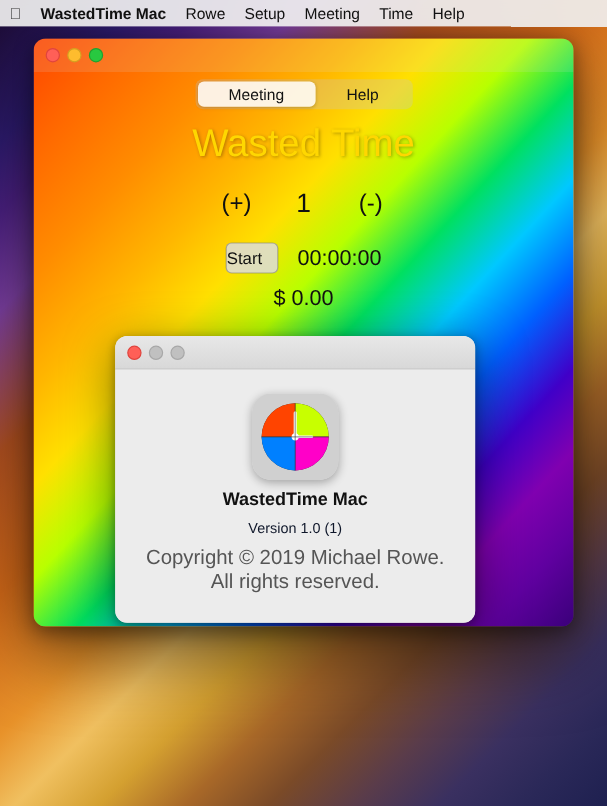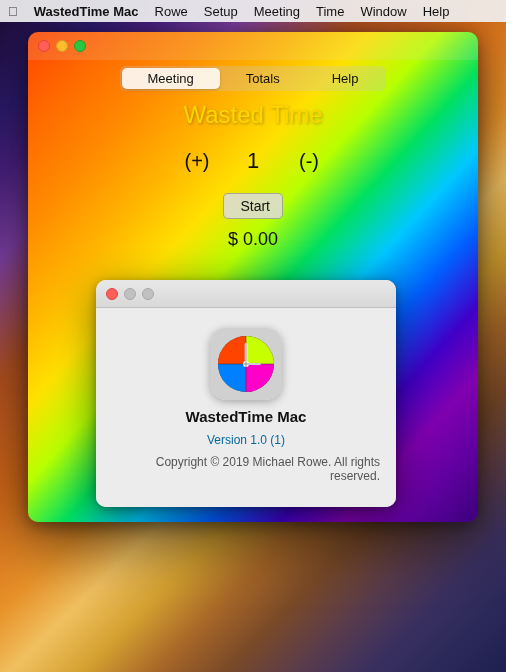--- a/index.html
+++ b/index.html
@@ -136,21 +136,21 @@
     }
 
     .tab.active {
       background: rgba(255,255,255,0.85);
       box-shadow: 0 1px 3px rgba(0,0,0,0.2);
     }
 
     
     .app-title {
       text-align: center;
-      font-size: 24px;
+      font-size: 32px;
       font-weight: 300;
       color: #ffd700;
       margin: 10px 17px 16px;
       text-shadow: 1px 1px 3px rgba(0,0,0,0.3);
     }
 
     
     .counter-row {
       display: flex;
       align-items: center;
@@ -184,28 +184,28 @@
     
     .action-row {
       display: flex;
       align-items: center;
       justify-content: center;
       gap: 16px;
       margin-bottom: 10px;
     }
 
     .action-btn {
-      width: 60px;
-      padding: 4px 12px;
+      width: 44px;
+      padding: 4px 0;
       font-size: 14px;
       background: rgba(220, 220, 220, 0.85);
       border: 1px solid rgba(0,0,0,0.25);
       border-radius: 5px;
       cursor: pointer;
-      text-align: right;
+      text-align: left;
       color: #111;
     }
 
     .action-value {
       font-size: 18px;
       color: #111;
       font-weight: 400;
     }
 
     
@@ -262,72 +262,71 @@
     }
 
     .about-app-name {
       font-size: 15px;
       font-weight: 600;
       color: #111;
     }
 
     .about-version {
       font-size: 12px;
-      color: #0369a1;
+      color: #0f172a;
     }
 
     .about-copyright {
-      font-size: 12px;
+      font-size: 17px;
       color: #555;
-      text-align: right;
+      text-align: center;
     }
   </style>
 </head>
 <body>
 
 <div class="desktop">
 
   <div class="menu-bar">
     <span class="apple-logo"></span>
     <span class="menu-item app-name">WastedTime Mac</span>
     <span class="menu-item">Rowe</span>
     <span class="menu-item">Setup</span>
     <span class="menu-item">Meeting</span>
     <span class="menu-item">Time</span>
-    <span class="menu-item">Window</span>
     <span class="menu-item">Help</span>
   </div>
 
   <div class="app-window">
     <div class="app-window-bg">
 
       <div class="title-bar">
         <div class="traffic-lights">
           <div class="traffic-light close"></div>
           <div class="traffic-light minimize"></div>
           <div class="traffic-light maximize"></div>
         </div>
       </div>
 
       <div class="tab-bar">
         <div class="tab active">Meeting</div>
-        <div class="tab">Totals</div>
         <div class="tab">Help</div>
       </div>
 
       <div class="app-title">Wasted Time</div>
 
       <div class="counter-row">
         <button class="counter-btn">(+)</button>
         <span class="counter-value">1</span>
         <button class="counter-btn">(-)</button>
       </div>
 
       <div class="action-row">
         <button class="action-btn">Start</button>
+        <span class="action-value">00:00:00</span>
       </div>
 
       <div class="action-row">
         <span class="action-value">$ 0.00</span>
       </div>
 
       <div class="about-dialog">
         <div class="about-title-bar">
           <div class="about-traffic-lights" style="display:flex;gap:6px;">
             <div class="about-traffic-light close"></div>

